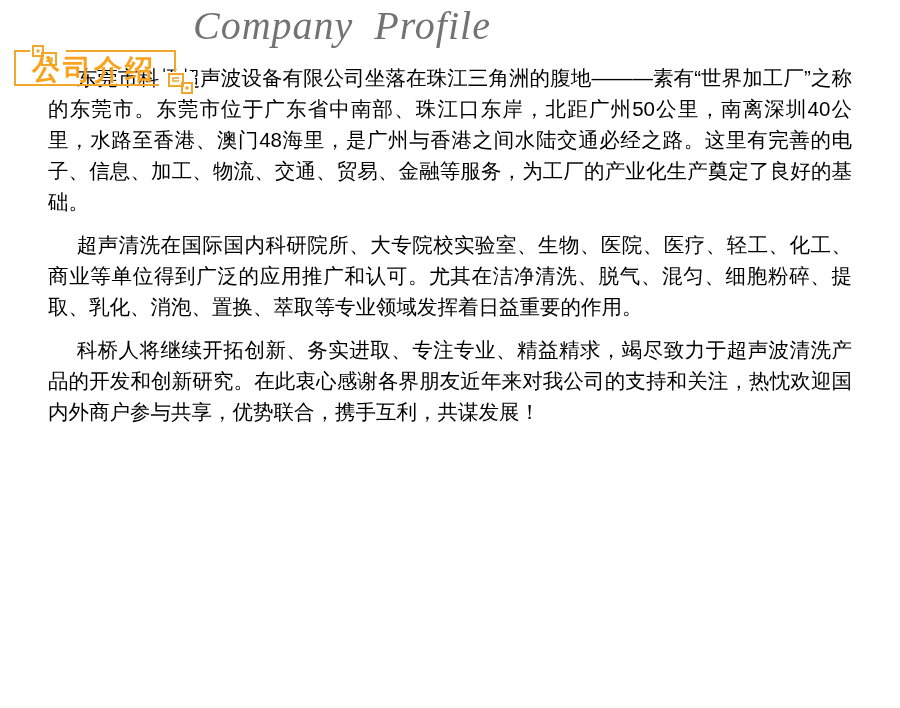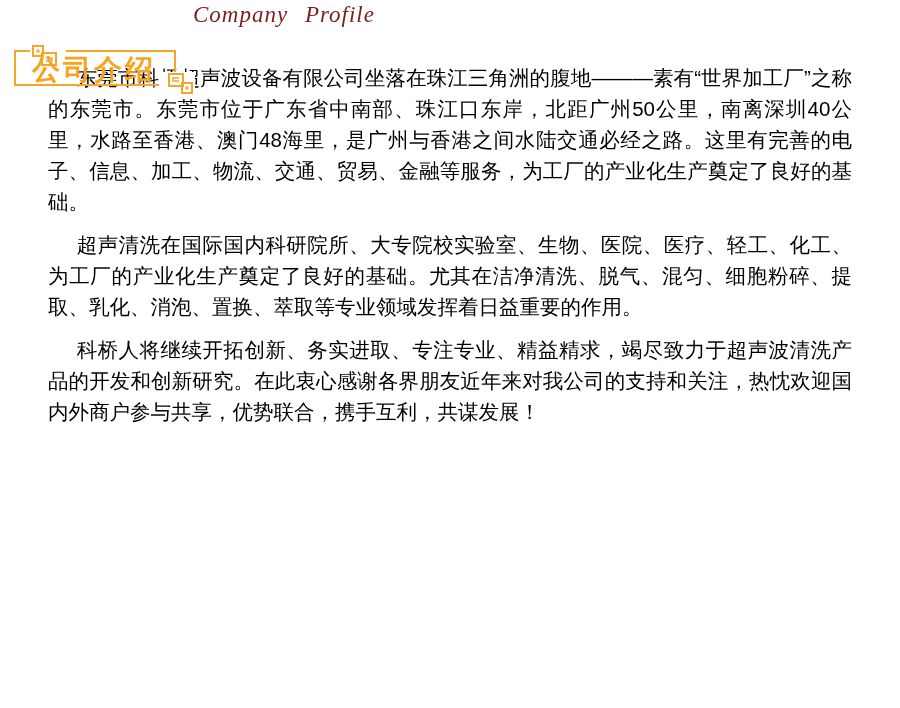--- a/index.html
+++ b/index.html
@@ -63,22 +63,22 @@
     color: #faa21b;
     letter-spacing: 3px;
     white-space: nowrap;
   }
   .subtitle {
     position: absolute;
     left: 193px;
     top: 2px;
     font-family: "Liberation Serif", "DejaVu Serif", serif;
     font-style: italic;
-    font-size: 23px;
-    color: #7f1d1d;
+    font-size: 40px;
+    color: #737373;
     letter-spacing: 1px;
     word-spacing: 10px;
     white-space: nowrap;
   }
 
   
   .content {
     margin: 6px 36px 0 36px;
     font-size: 20.5px;
     line-height: 31px;
@@ -116,17 +116,17 @@
           <path d="M15 14 h6 v3 h-6" stroke="#f2a62a" stroke-width="1.5" fill="none"></path>
         </svg>
       </span>
       <span class="badge-title">公司介绍</span>
     </div>
     <span class="subtitle">Company Profile</span>
   </div>
 
   <div class="content">
     <p>东莞市科桥超声波设备有限公司坐落在珠江三角洲的腹地———素有“世界加工厂”之称的东莞市。东莞市位于广东省中南部、珠江口东岸，北距广州50公里，南离深圳40公里，水路至香港、澳门48海里，是广州与香港之间水陆交通必经之路。这里有完善的电子、信息、加工、物流、交通、贸易、金融等服务，为工厂的产业化生产奠定了良好的基础。</p>
-    <p>超声清洗在国际国内科研院所、大专院校实验室、生物、医院、医疗、轻工、化工、为工厂的产业化生产奠定了良好的基础。尤其在洁净清洗、脱气、混匀、细胞粉碎、提取、乳化、消泡、置换、萃取等专业领域发挥着日益重要的作用。</p>
+    <p>超声清洗在国际国内科研院所、大专院校实验室、生物、医院、医疗、轻工、化工、商业等单位得到广泛的应用推广和认可。尤其在洁净清洗、脱气、混匀、细胞粉碎、提取、乳化、消泡、置换、萃取等专业领域发挥着日益重要的作用。</p>
     <p>科桥人将继续开拓创新、务实进取、专注专业、精益精求，竭尽致力于超声波清洗产品的开发和创新研究。在此衷心感谢各界朋友近年来对我公司的支持和关注，热忱欢迎国内外商户参与共享，优势联合，携手互利，共谋发展！</p>
   </div>
 
 </div>
 
 </body></html>

